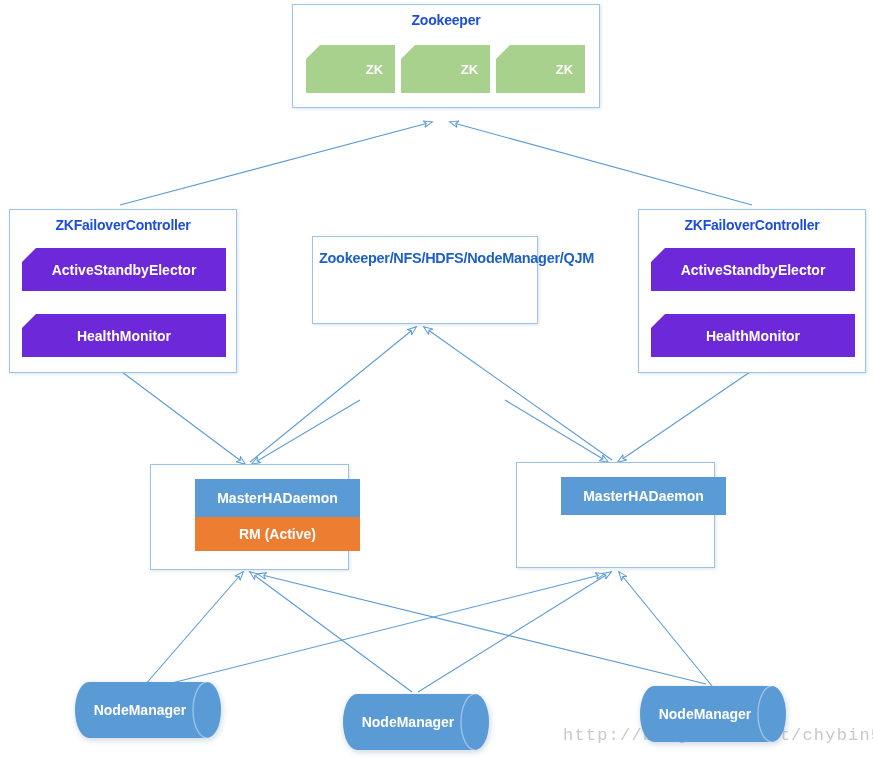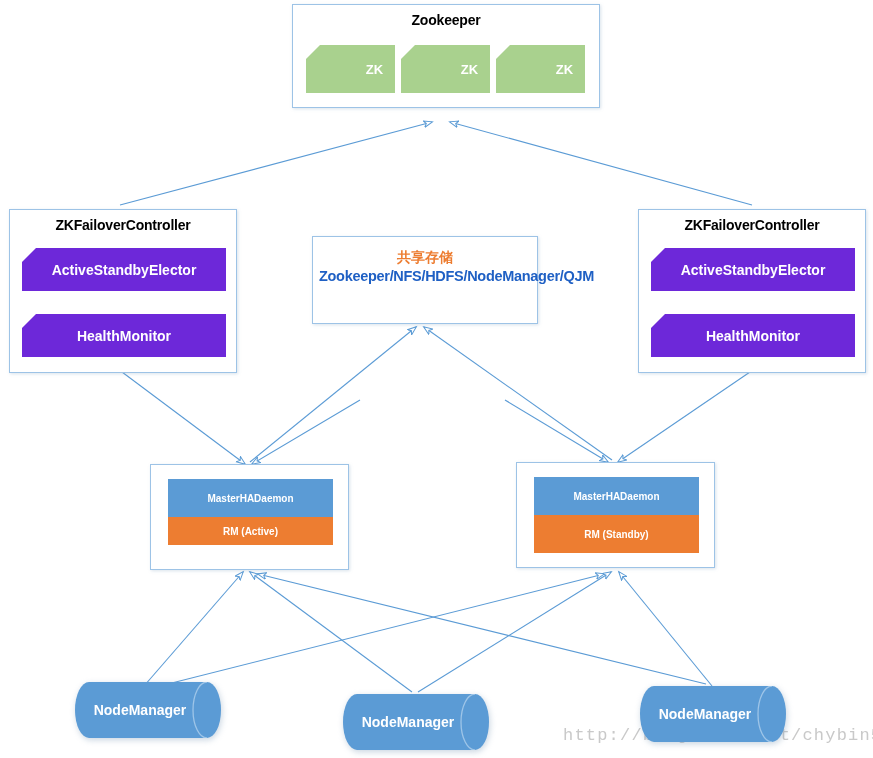--- a/index.html
+++ b/index.html
@@ -21,21 +21,21 @@
     box-sizing: border-box;
     border: 1px solid #9DC3E6;
     background: #ffffff;
     box-shadow: 1px 1px 3px rgba(150,175,200,0.35);
   }
   .group-title {
     position: absolute;
     left: 0;
     right: 0;
     text-align: center;
-    color: #000000;
+    color: #1d4ed8;
     font-weight: bold;
     font-size: 14px;
     letter-spacing: -0.2px;
   }
   
   .chev {
     position: absolute;
     box-sizing: border-box;
     background: #6d28d9;
     color: #ffffff;
@@ -50,21 +50,22 @@
   .chev.green { background: #A9D18E; padding-left: 48px; }
   
   .bar {
     position: absolute;
     box-sizing: border-box;
     display: flex;
     align-items: center;
     justify-content: center;
     color: #ffffff;
     font-weight: bold;
-    font-size: 10px;
+    font-size: 14px;
+    margin-left: 27px;
   }
   .bar.blue { background: #5B9BD5; }
   .bar.orange { background: #ED7D31; }
   
   .store-inner {
     position: absolute;
     left: 6px; right: 6px;
     top: 12px;
     text-align: center;
     line-height: 1.25;
@@ -180,40 +181,36 @@
     <div class="chev" style="left:12px; top:38px; width:204px; height:43px; font-size:14px;">
       <span>ActiveStandbyElector</span>
     </div>
     <div class="chev" style="left:12px; top:104px; width:204px; height:43px; font-size:14px;">
       <span>HealthMonitor</span>
     </div>
   </div>
 
   <div class="group-box" style="left:312px; top:236px; width:226px; height:88px;">
     <div class="store-inner">
-      <div class="store-cn">共享存储</div>
       <div class="store-en">Zookeeper/NFS/HDFS/NodeManager/QJM</div>
     </div>
   </div>
 
   <div class="group-box" style="left:150px; top:464px; width:199px; height:106px;">
     <div class="bar blue" style="left:17px; top:14px; width:165px; height:38px;">
       <span>MasterHADaemon</span>
     </div>
-    <div class="bar orange" style="left:17px; top:52px; width:165px; height:28px;">
+    <div class="bar orange" style="left:17px; top:52px; width:165px; height:34px;">
       <span>RM (Active)</span>
     </div>
   </div>
 
   <div class="group-box" style="left:516px; top:462px; width:199px; height:106px;">
     <div class="bar blue" style="left:17px; top:14px; width:165px; height:38px;">
       <span>MasterHADaemon</span>
-    </div>
-    <div class="bar orange" style="left:17px; top:52px; width:165px; height:38px;">
-      <span>RM (Standby)</span>
     </div>
   </div>
 
   <div class="watermark" style="left:563px; top:726px;">http://blog.csdn.net/chybin500</div>
 
   <div class="cyl" style="left:75px; top:682px; width:146px; height:56px;">
     <svg width="146" height="56" viewBox="0 0 146 56" xmlns="http://www.w3.org/2000/svg">
       <path d="M14,0 H132 A14,28 0 0 1 132,56 H14 A14,28 0 0 1 14,0 Z" fill="#5B9BD5"></path>
       <path d="M132,0 A14,28 0 0 0 132,56" fill="none" stroke="#9ec5e8" stroke-width="1.3"></path>
     </svg>

